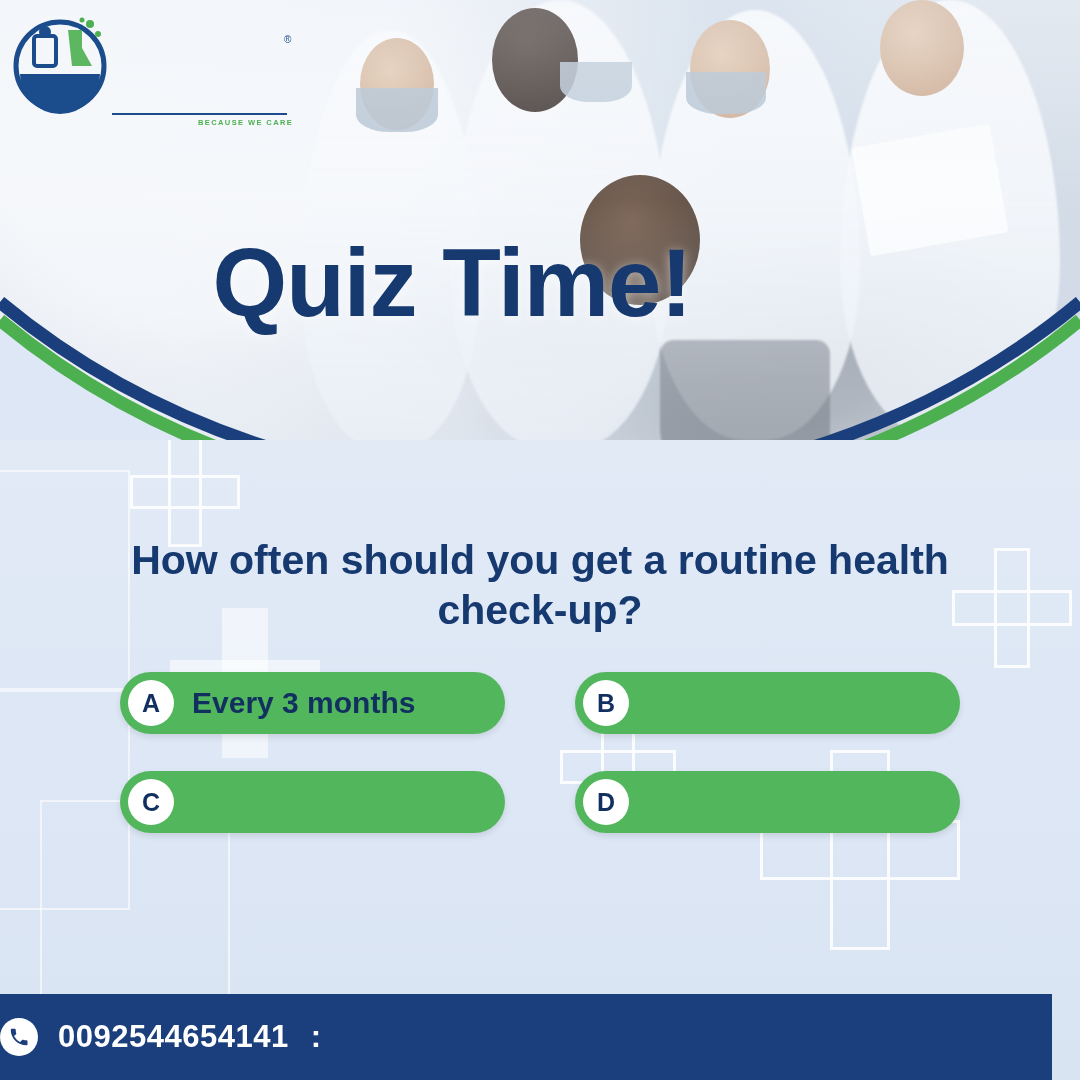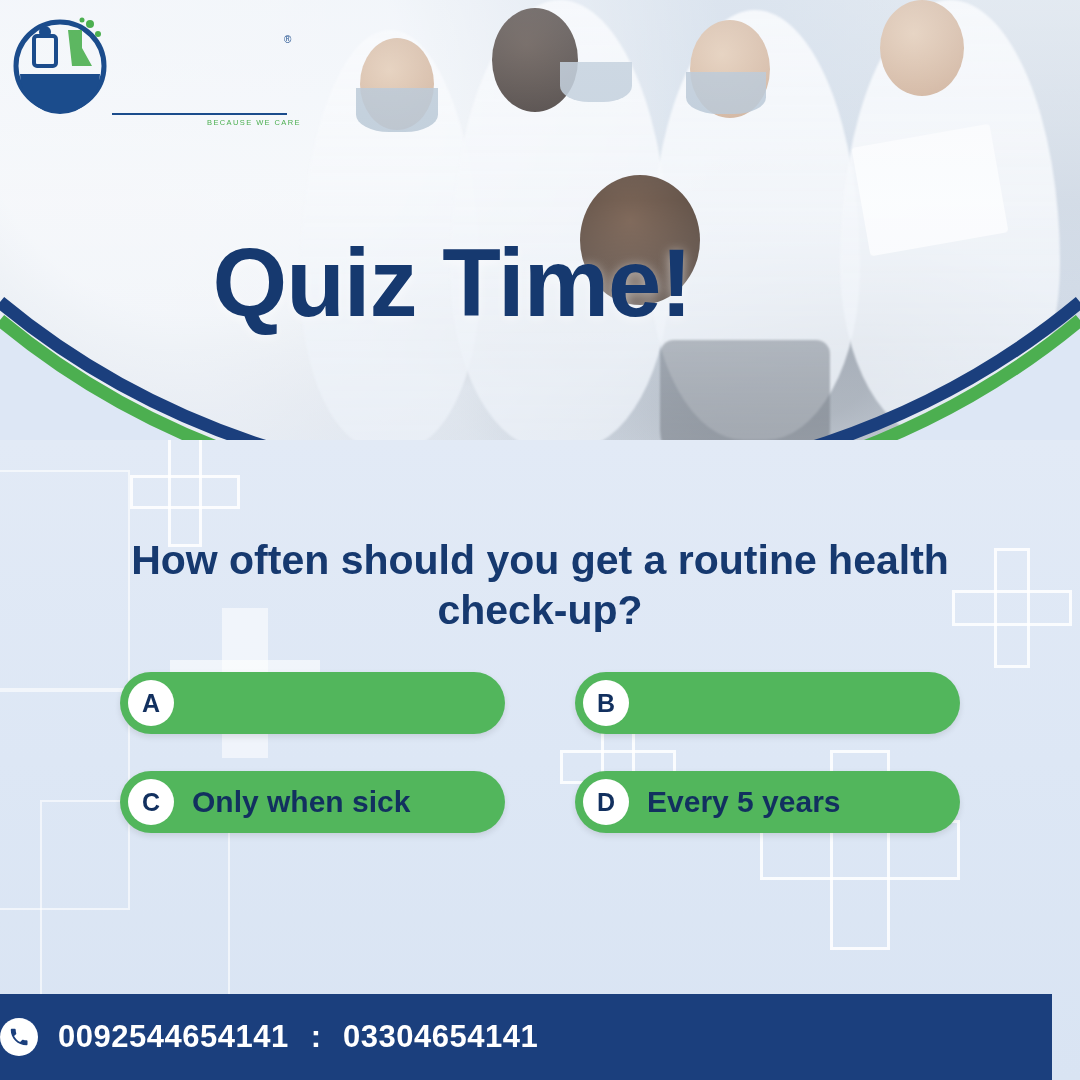--- a/index.html
+++ b/index.html
@@ -115,22 +115,21 @@
     letter-spacing: 2.6px;
     color: #1b4c8c;
     font-weight: 700;
   }
   .logo-tag {
     position: absolute;
     left: 186px; top: 104px;
     font-size: 7.5px;
     letter-spacing: 1.4px;
     color: #4caf50;
-    font-weight: 400;
-    margin-left: 9px;
+    font-weight: 700;
   }
   .logo-reg {
     position: absolute;
     left: 272px; top: 20px;
     font-size: 10px;
     color: #1b4c8c;
   }
   .logo-line {
     position: absolute;
     left: 100px; top: 99px;
@@ -306,31 +305,30 @@
 
   <div class="hexline" style="left:-60px; top:30px; width:190px; height:220px; border-radius:0;"></div>
   <div class="hexline" style="left:-60px; top:250px; width:190px; height:220px;"></div>
   <div class="hexline" style="left:40px; top:360px; width:190px; height:220px;"></div>
 
   <div class="question">How often should you get a routine health check-up?</div>
 
   <div class="options">
     <div class="option">
       <span class="opt-letter">A</span>
+      <span class="opt-text">Every 3 months</span>
     </div>
     <div class="option">
       <span class="opt-letter">B</span>
     </div>
     <div class="option">
       <span class="opt-letter">C</span>
-      <span class="opt-text">Only when sick</span>
     </div>
     <div class="option">
       <span class="opt-letter">D</span>
-      <span class="opt-text">Every 5 years</span>
     </div>
   </div>
 </div>
 
 <div class="logo">
   <svg width="96" height="108" viewBox="0 0 96 108">
     <circle cx="48" cy="52" r="44" fill="none" stroke="#1b4c8c" stroke-width="5"></circle>
     <path d="M8,60 a40,40 0 0 0 80,0 z" fill="#1b4c8c"></path>
     <rect x="22" y="22" width="22" height="30" rx="3" fill="none" stroke="#1b4c8c" stroke-width="4"></rect>
     <circle cx="33" cy="18" r="6" fill="#1b4c8c"></circle>
@@ -345,14 +343,13 @@
 </div>
 
 <div class="footer">
   <span class="phone-icon">
     <svg width="22" height="22" viewBox="0 0 24 24">
       <path d="M6.6 10.8c1.4 2.8 3.8 5.2 6.6 6.6l2.2-2.2c.3-.3.7-.4 1.1-.2 1.2.4 2.5.6 3.8.6.6 0 1 .4 1 1V20c0 .6-.4 1-1 1C10.6 21 3 13.4 3 4c0-.6.4-1 1-1h3.4c.6 0 1 .4 1 1 0 1.3.2 2.6.6 3.8.1.4 0 .8-.2 1.1l-2.2 2z" fill="#1b3f7d"></path>
     </svg>
   </span>
   <span class="footer-num">0092544654141</span>
   <span class="footer-sep">:</span>
-  <span class="footer-num">03304654141</span>
 </div>
 
 </body></html>

